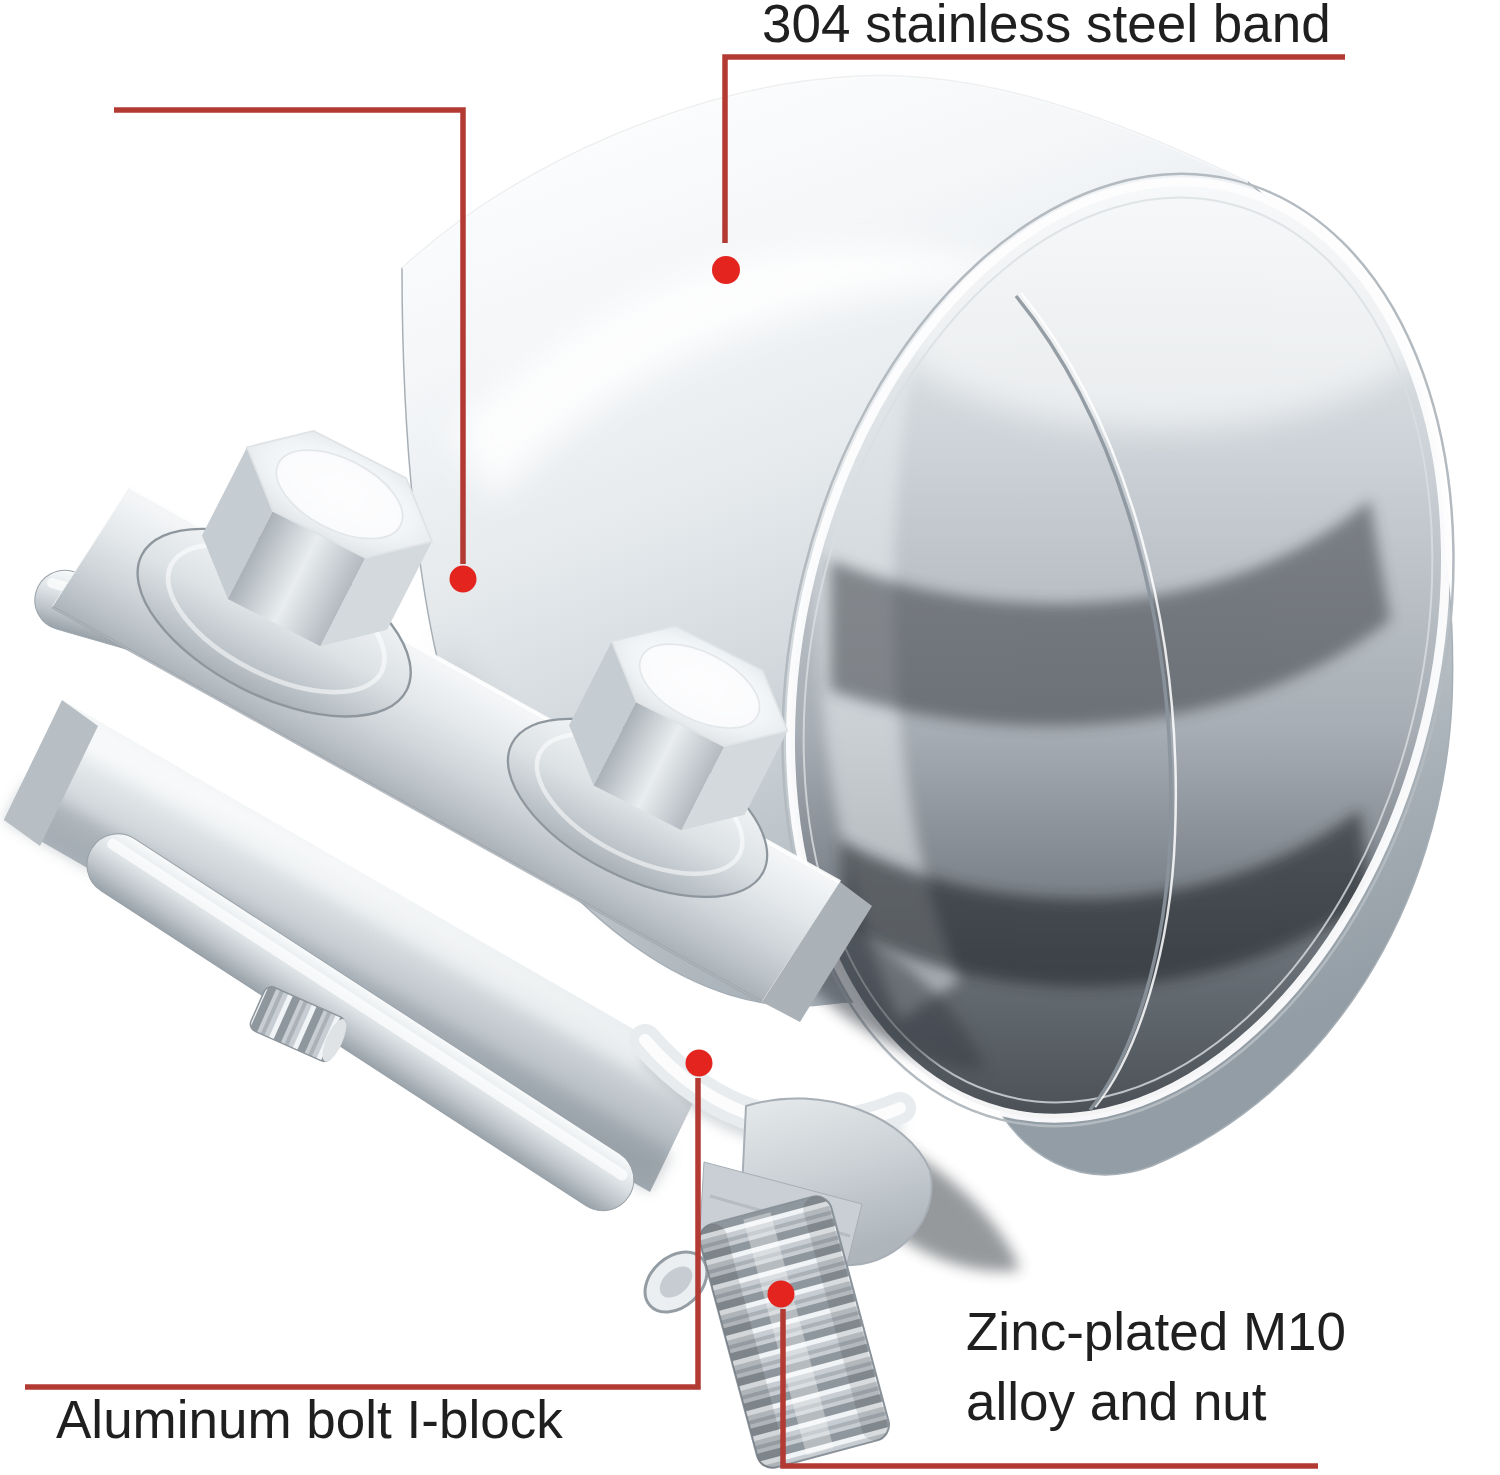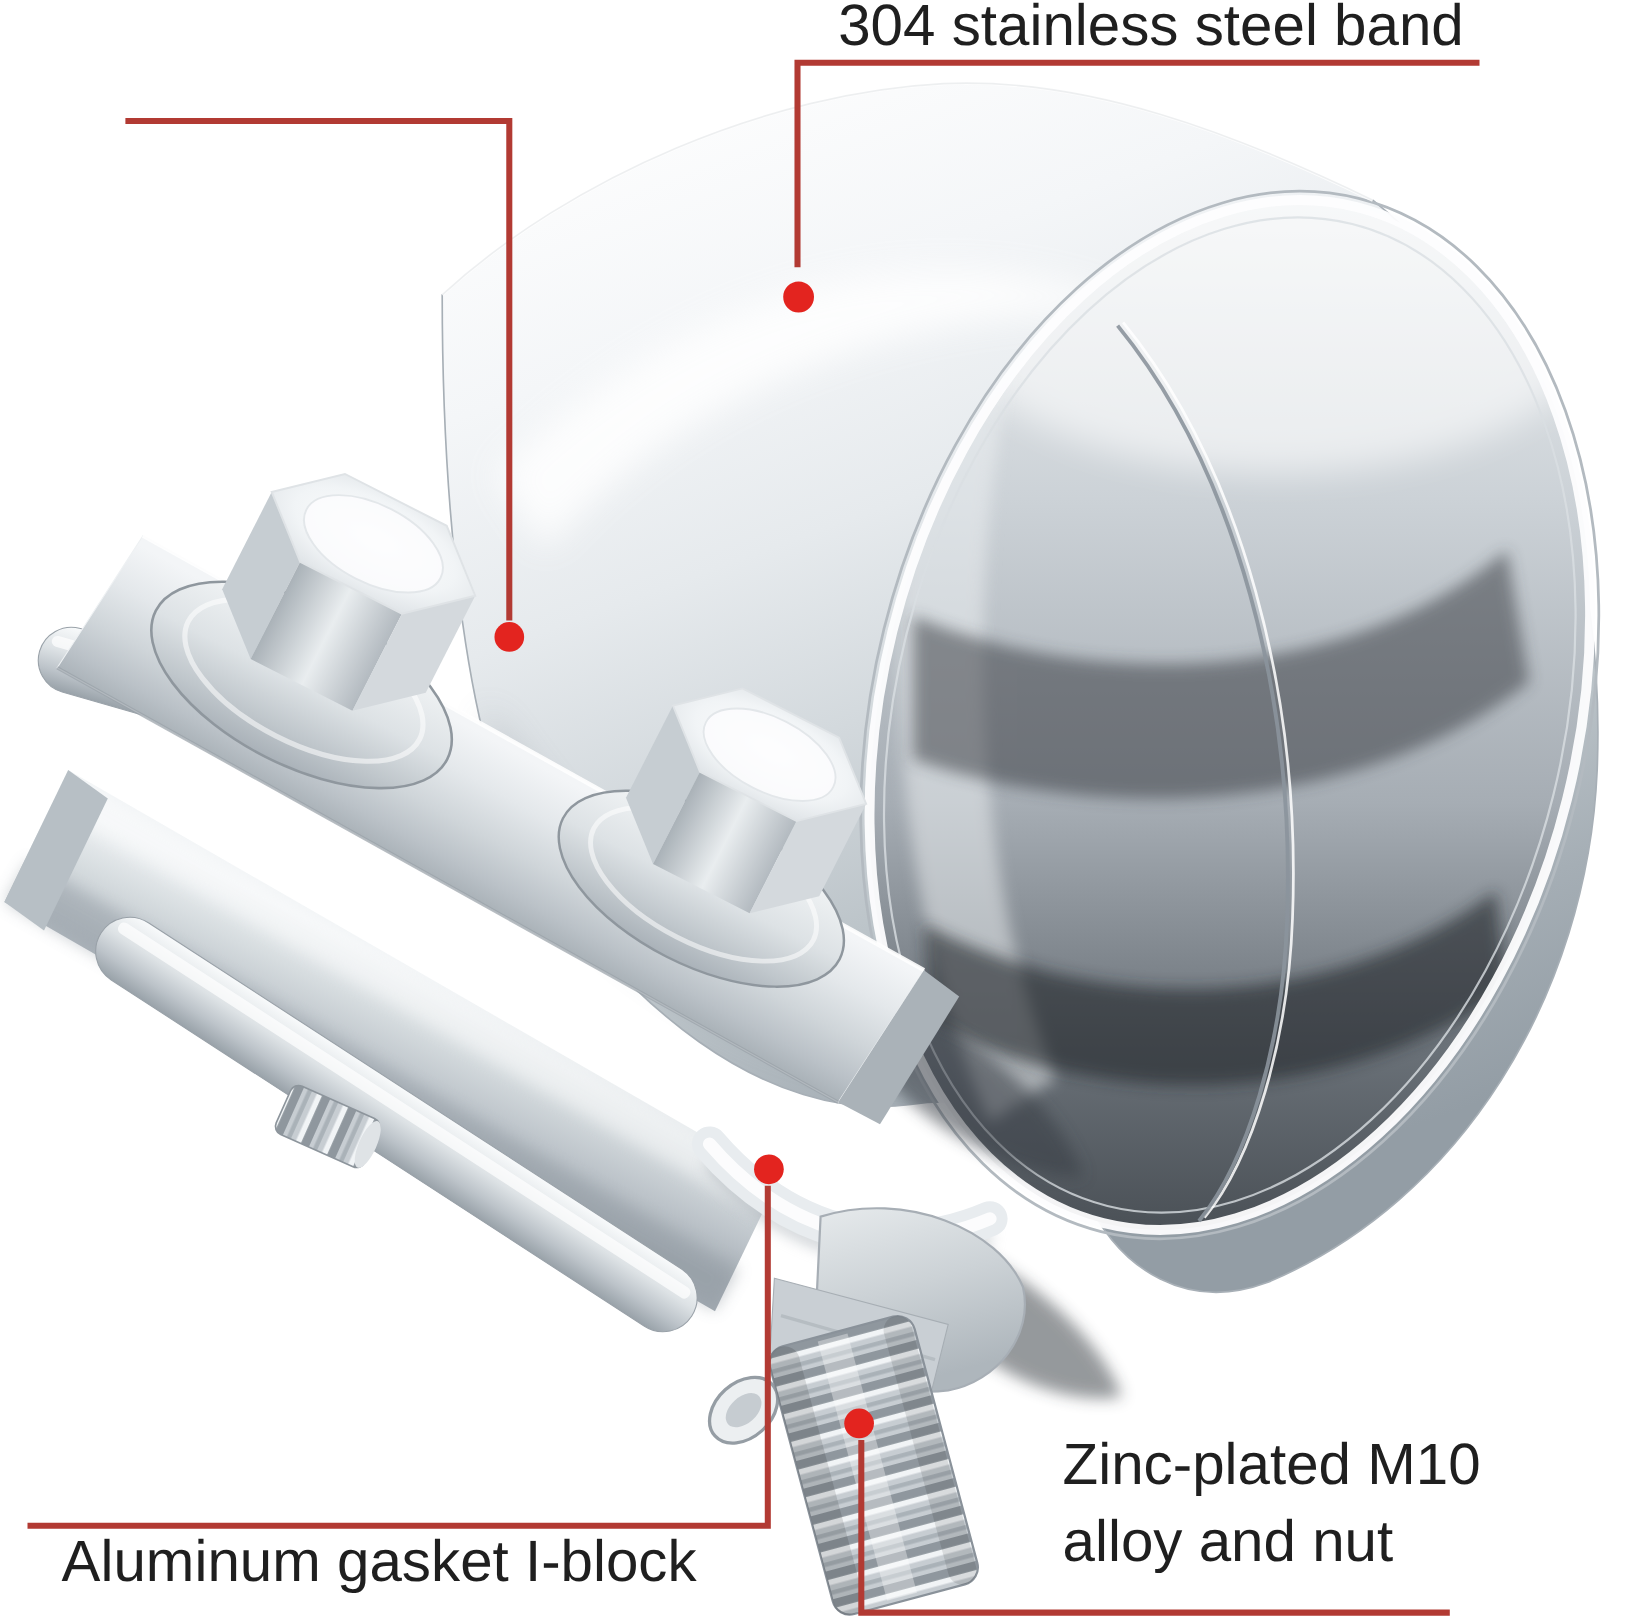--- a/index.html
+++ b/index.html
@@ -219,19 +219,19 @@
     <polyline points="25,1387 698,1387 698,1078" fill="none" stroke-width="5.5" stroke="#b23a33"></polyline>
     <circle cx="699" cy="1063" r="13.5" fill="#e3241f"></circle>
 
     <polyline points="1318,1466 783,1466 783,1309" fill="none" stroke-width="5.5" stroke="#b23a33"></polyline>
     <circle cx="781" cy="1294" r="13.5" fill="#e3241f"></circle>
   </svg>
 
 
   <div class="callout-label" id="lbl-band">304 stainless steel band</div>
 
-  <div class="callout-label" id="lbl-iblock">Aluminum gasket I-block</div>
+  <div class="callout-label" id="lbl-iblock">Aluminum bolt I-block</div>
 
   <div class="callout-label" id="lbl-zinc">
     <div>Zinc-plated M10</div>
     <div>alloy and nut</div>
   </div>
 </div>
 
 </body></html>

